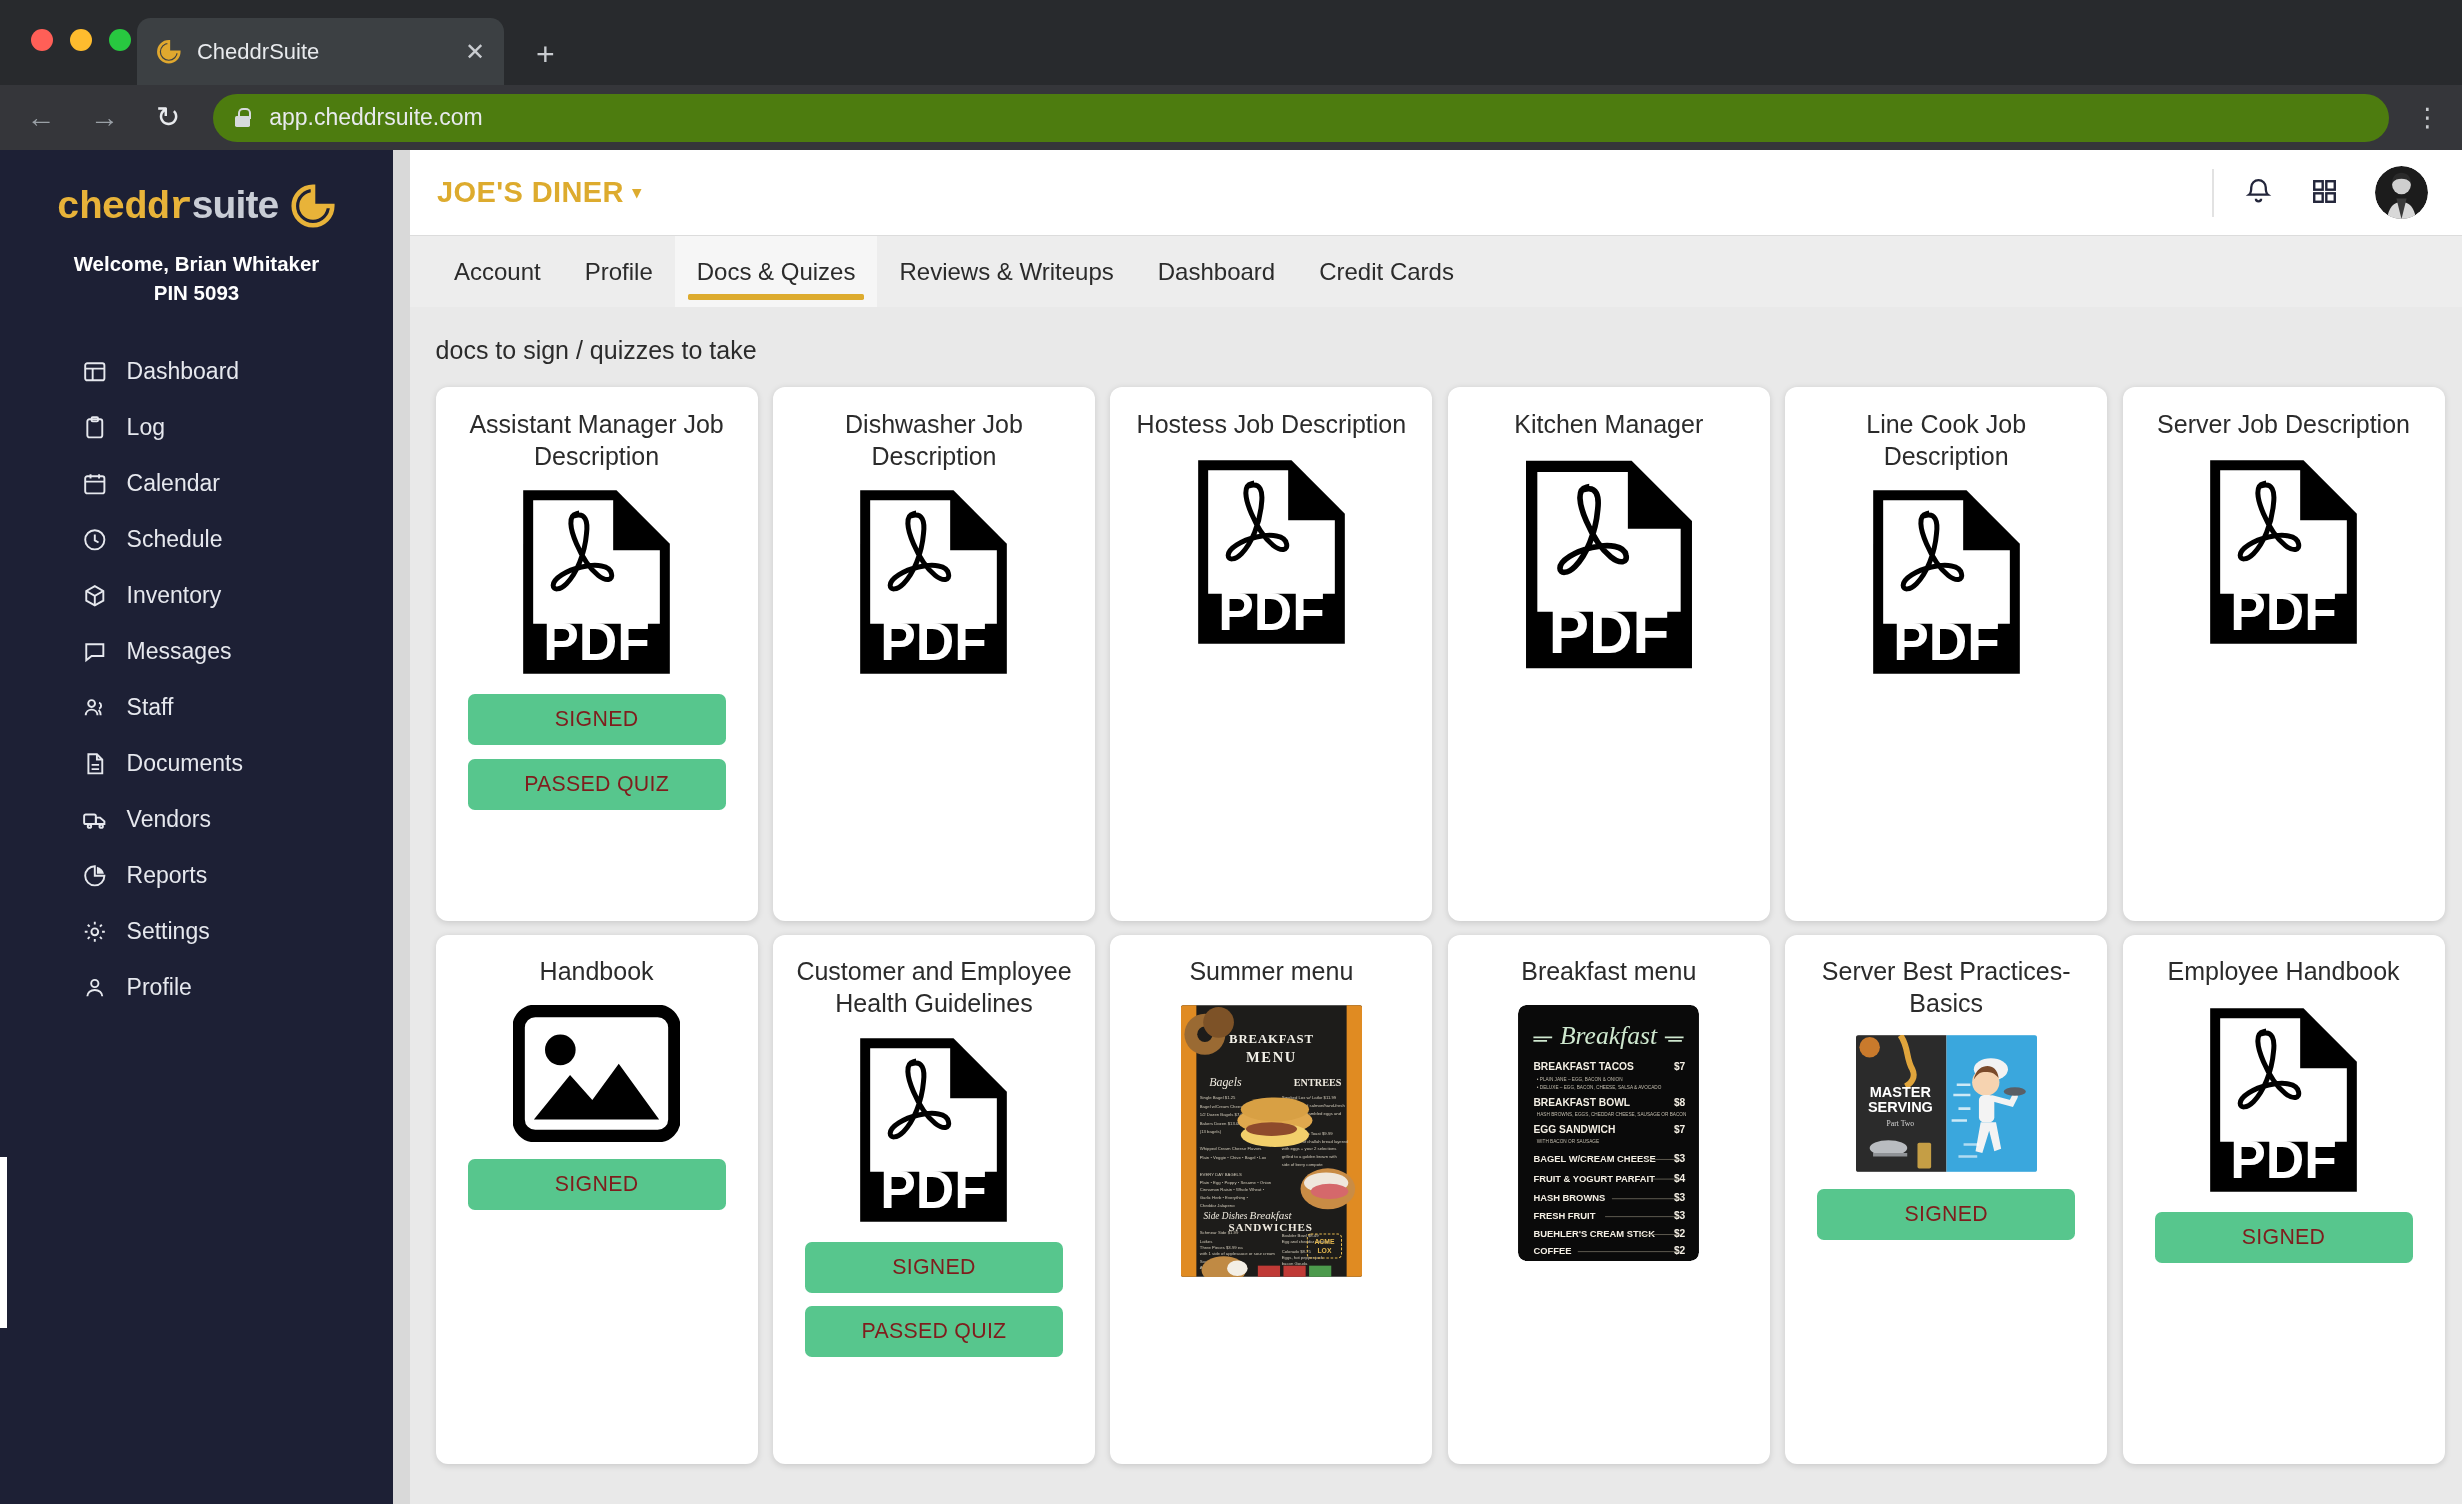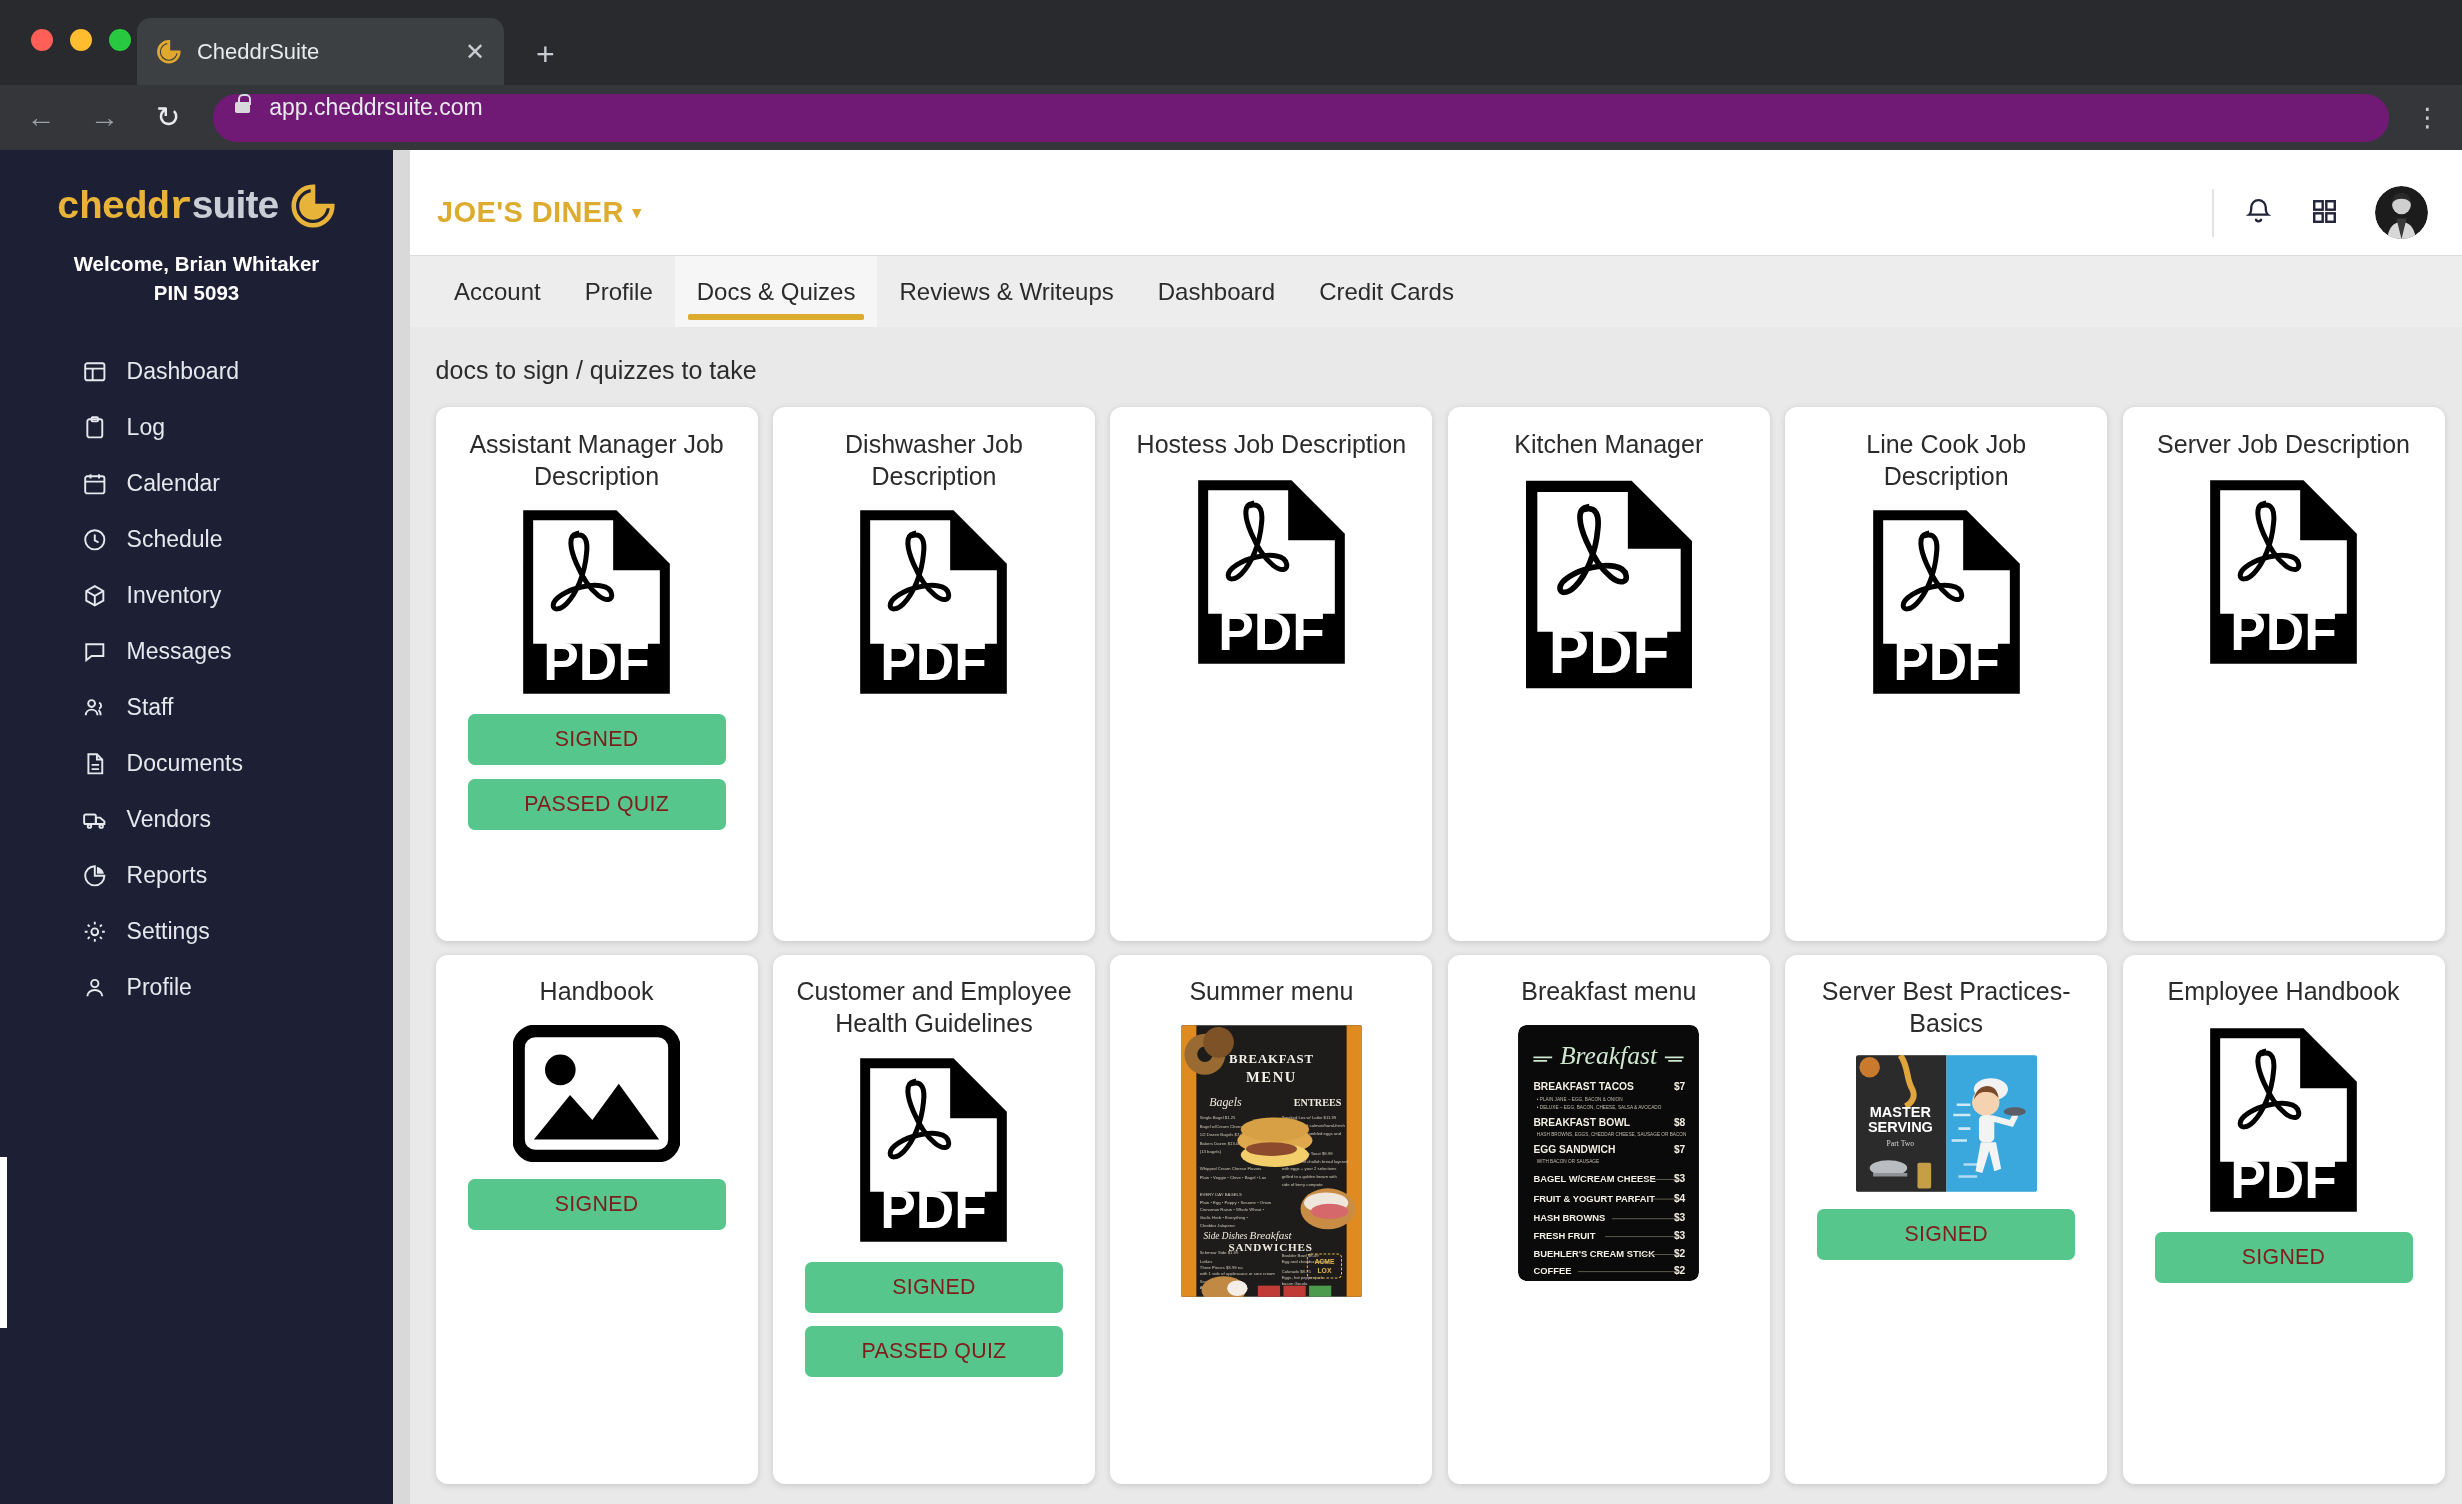--- a/index.html
+++ b/index.html
@@ -15,21 +15,21 @@
   .tab { margin-left:113px; width:367px; height:67px; background:#3c4043; border-radius:13.7px 13.7px 0 0;
          display:flex; align-items:center; padding:0 19px; gap:15.4px; }
   .tab-fav { width:25.6px; height:25.6px; position:relative; flex:0 0 auto; }
   .tab-title { color:#e8eaed; font-size:22px; flex:1; white-space:nowrap; overflow:hidden; }
   .tab-close { color:#c9ccd0; font-size:24px; line-height:1; cursor:pointer; }
   .newtab { color:#c9ccd0; font-size:32px; margin-left:32px; margin-bottom:12px; cursor:pointer; }
 
   .omnibar { height:65px; background:#35363a; display:flex; align-items:center; padding:0 22px; gap:25.6px; }
   .navbtn { color:#9aa0a6; font-size:29px; line-height:1; width:38px; text-align:center; cursor:pointer; }
   .navbtn.active { color:#e8eaed; }
-  .urlbox { flex:1; height:48px; background:#701a75; border-radius:24px; display:flex; align-items:flex-start; padding:0 22px; gap:19px; }
+  .urlbox { flex:1; height:48px; background:#4d7c0f; border-radius:24px; display:flex; align-items:center; padding:0 22px; gap:19px; }
   .lock { width:15.4px; height:19px; position:relative; flex:0 0 auto; }
   .lock:before{ content:""; position:absolute; left:0; bottom:0; width:15.4px; height:11px; background:#d7dadd; border-radius:1.7px;}
   .lock:after{ content:""; position:absolute; left:3.4px; top:0; width:8.5px; height:9.4px; border:2.6px solid #d7dadd; border-bottom:0; border-radius:5.1px 5.1px 0 0;}
   .urltext { color:#e8eaed; font-size:23px; }
   .kebab { color:#c9ccd0; font-size:25.6px; letter-spacing:0; line-height:.8; width:25.6px; text-align:center; cursor:pointer;}
 
   
   .viewport { position:absolute; left:0; top:150px; width:2462px; height:1354px; display:flex; background:#e9e9e9; }
 
   .sidebar { width:393px; background:#1d2035; flex:0 0 auto; position:relative; padding-top:20.5px; }
@@ -40,21 +40,21 @@
   .logo-text .b { color:#c9cdd6; }
   .logo-mark { width:46px; height:46px; position:relative; }
   .welcome { color:#fff; text-align:center; font-size:20.5px; line-height:1.45; margin-top:19px; font-weight:600; }
   .nav { margin-top:36px; }
   .nav-item { display:flex; align-items:center; gap:19px; padding:14.5px 0 14.5px 82px; color:#e6e8ee; font-size:23px; cursor:pointer; }
   .nav-item .ico { width:25.6px; height:25.6px; flex:0 0 auto; display:block; }
 
   .gutter { width:17px; background:#d9d9d9; flex:0 0 auto; }
 
   .content { flex:1; background:#fff; display:flex; flex-direction:column; min-width:0; }
-  .topbar { height:85px; background:#fff; display:flex; align-items:center; padding:0 0 0 27px; flex:0 0 auto;margin-top:20px; }
+  .topbar { height:85px; background:#fff; display:flex; align-items:center; padding:0 0 0 27px; flex:0 0 auto; }
   .brand { color:#ddab2e; font-size:29px; font-weight:bold; letter-spacing:0.4px; display:flex; align-items:center; gap:8.5px; cursor:pointer;}
   .caret { font-size:17px; }
   .topbar-spacer { flex:1; }
   .search { width:529px; height:55px; background:#ececec; border-radius:10.2px; display:flex; align-items:center; gap:19px; padding:0 22px; }
   .search-ico { width:24px; height:24px; flex:0 0 auto; }
   .search input { border:0; background:transparent; outline:none; font-size:21.3px; color:#4a4a4a; font-family:"Liberation Sans", sans-serif; width:100%; }
   .search input::placeholder { color:#8b8b8b; }
   .divider-v { width:1.7px; height:48px; background:#e2e2e2; margin:0 29px; }
   .topicons { display:flex; align-items:center; gap:36px; padding-right:34px; }
   .avatar { width:53px; height:53px; border-radius:50%; overflow:hidden; flex:0 0 auto; }

